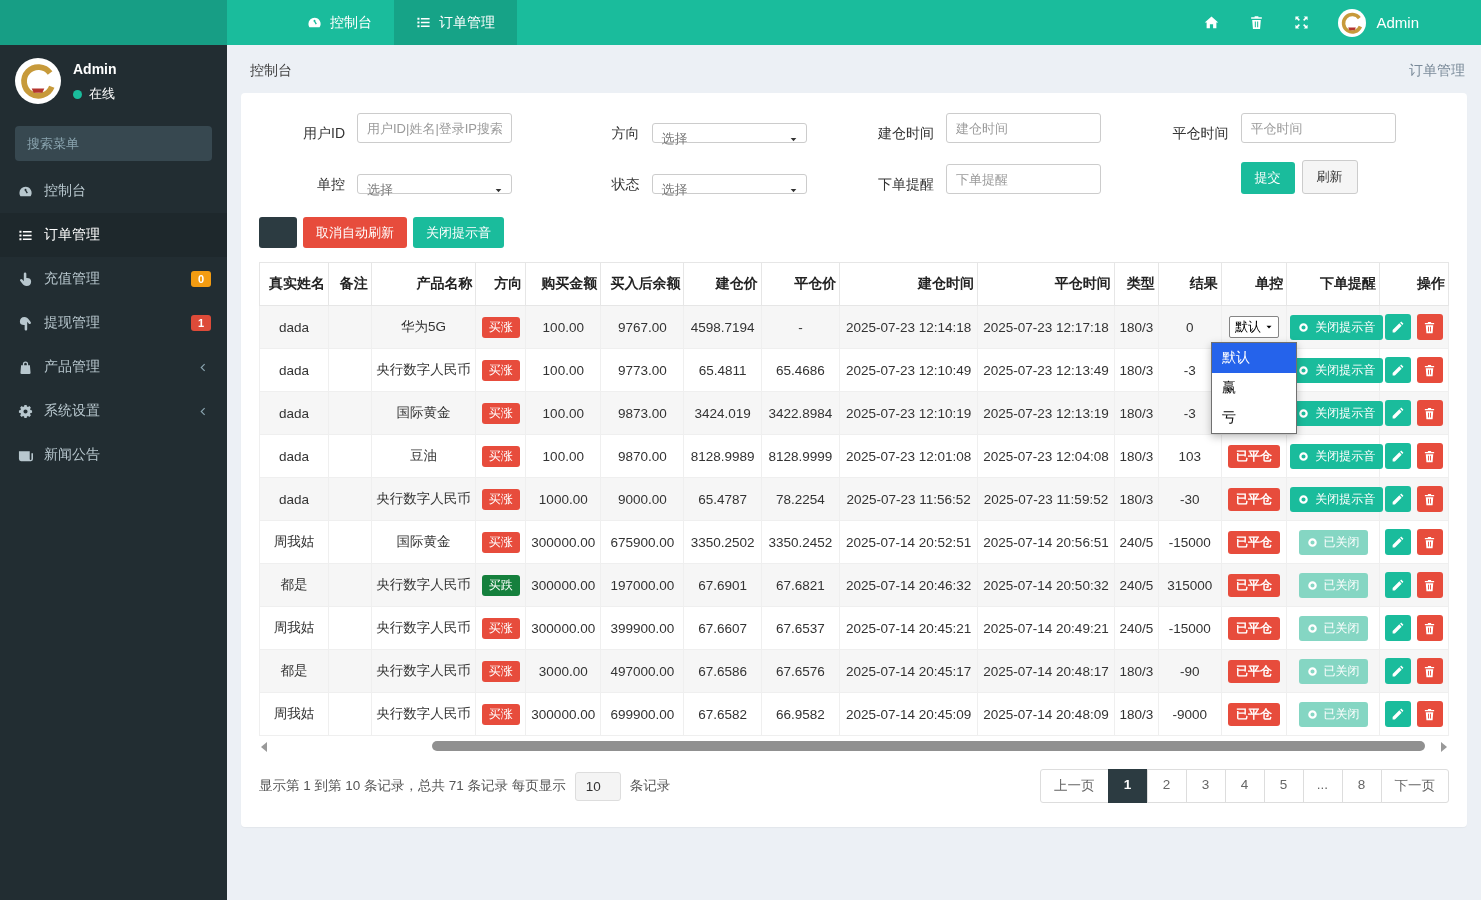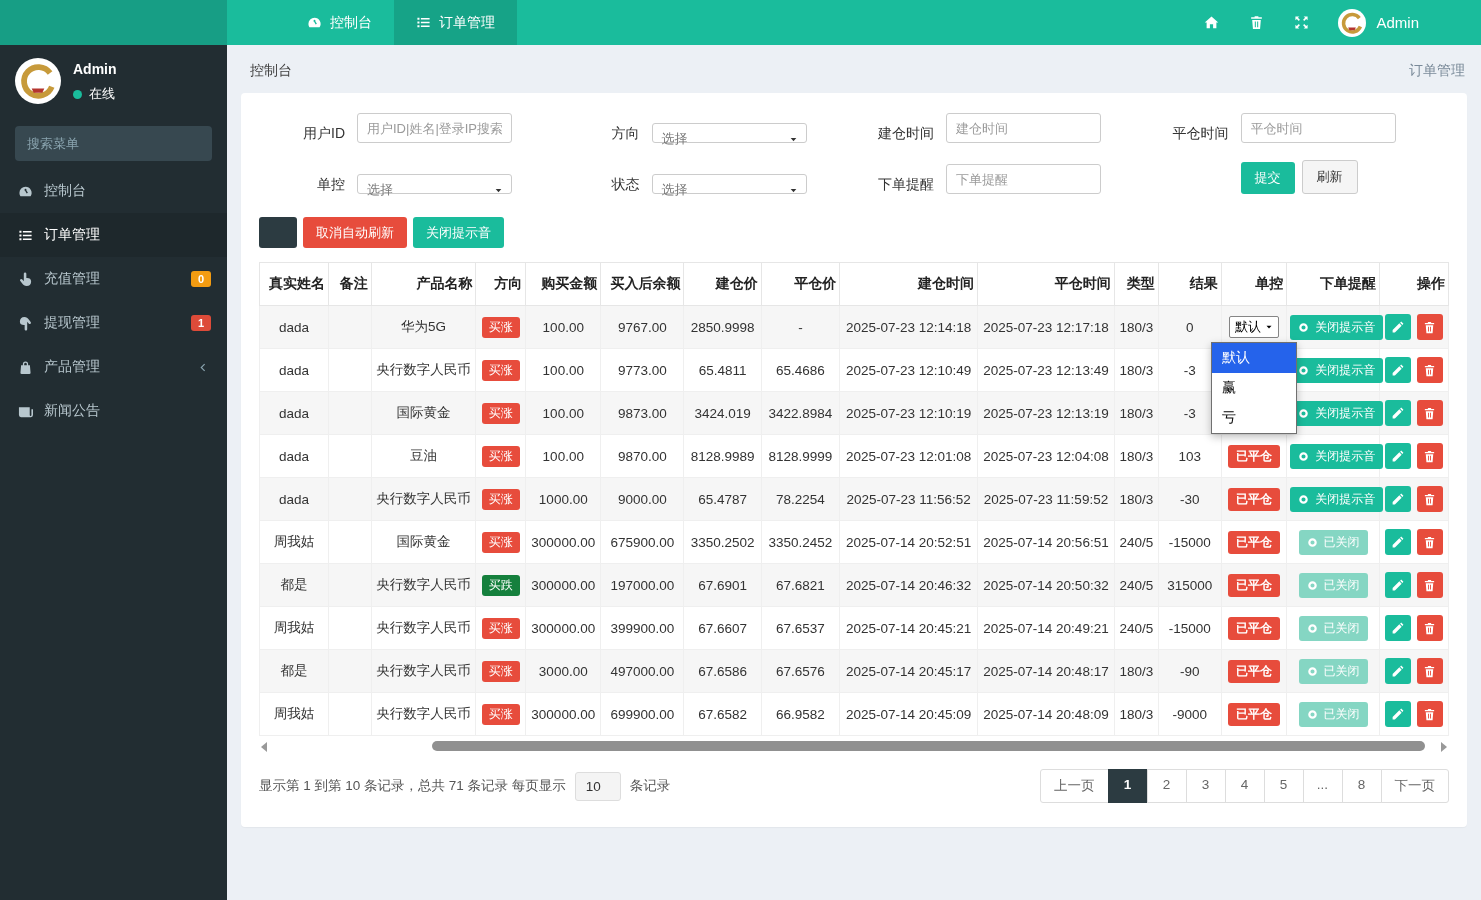--- a/index.html
+++ b/index.html
@@ -248,20 +248,33 @@
           <span class="side-label">产品管理</span>
           <span class="icn chev">
             <svg viewBox="0 0 16 16">
               <path d="M10.5 2.5 5 8l5.5 5.5 1.2-1.2L7.4 8l4.3-4.3z"></path>
             </svg>
           </span>
         </div>
         <div class="side-item">
           <span class="icn">
             <svg viewBox="0 0 16 16">
+              <path fill-rule="evenodd" d="M6.8 1h2.4l.3 1.7 1.2.5 1.4-1 1.7 1.7-1 1.4.5 1.2 1.7.3v2.4l-1.7.3-.5 1.2 1 1.4-1.7 1.7-1.4-1-1.2.5-.3 1.7H6.8l-.3-1.7-1.2-.5-1.4 1-1.7-1.7 1-1.4-.5-1.2L1 9.2V6.8l1.7-.3.5-1.2-1-1.4 1.7-1.7 1.4 1 1.2-.5zM8 10.2a2.2 2.2 0 1 0 0-4.4 2.2 2.2 0 0 0 0 4.4z"></path>
+            </svg>
+          </span>
+          <span class="side-label">系统设置</span>
+          <span class="icn chev">
+            <svg viewBox="0 0 16 16">
+              <path d="M10.5 2.5 5 8l5.5 5.5 1.2-1.2L7.4 8l4.3-4.3z"></path>
+            </svg>
+          </span>
+        </div>
+        <div class="side-item">
+          <span class="icn">
+            <svg viewBox="0 0 16 16">
               <path d="M1 3.5h11.5v8.3a.9.9 0 1 0 1.8 0V5.5H16v6.3a2.2 2.2 0 0 1-2.2 2.2H3.2A2.2 2.2 0 0 1 1 11.8zm1.8 2h4.4v3.2H2.8zm5.6 0h2.9v1.3H8.4zm0 1.9h2.9v1.3H8.4zM2.8 9.8h8.5V11H2.8z"></path>
             </svg>
           </span>
           <span class="side-label">新闻公告</span>
         </div>
       </div>
   </div>
 
   <div class="main">
     <div class="content-header">
@@ -376,21 +389,21 @@
             </tr>
           </thead>
         <tbody>
             <tr>
               <td>dada</td>
               <td></td>
               <td>华为5G</td>
               <td><span class="tag up">买涨</span></td>
               <td>100.00</td>
               <td>9767.00</td>
-              <td>2850.9998</td>
+              <td>4598.7194</td>
               <td>-</td>
               <td>2025-07-23 12:14:18</td>
               <td>2025-07-23 12:17:18</td>
               <td>180/3</td>
               <td>0</td>
               <td><div class="ctl-wrap"><div class="mini-select">
                     <span>默认</span>
                     <span class="icn mini-caret">
                       <svg viewBox="0 0 16 16">
                         <path d="M3 5.5h10L8 11z"></path>

